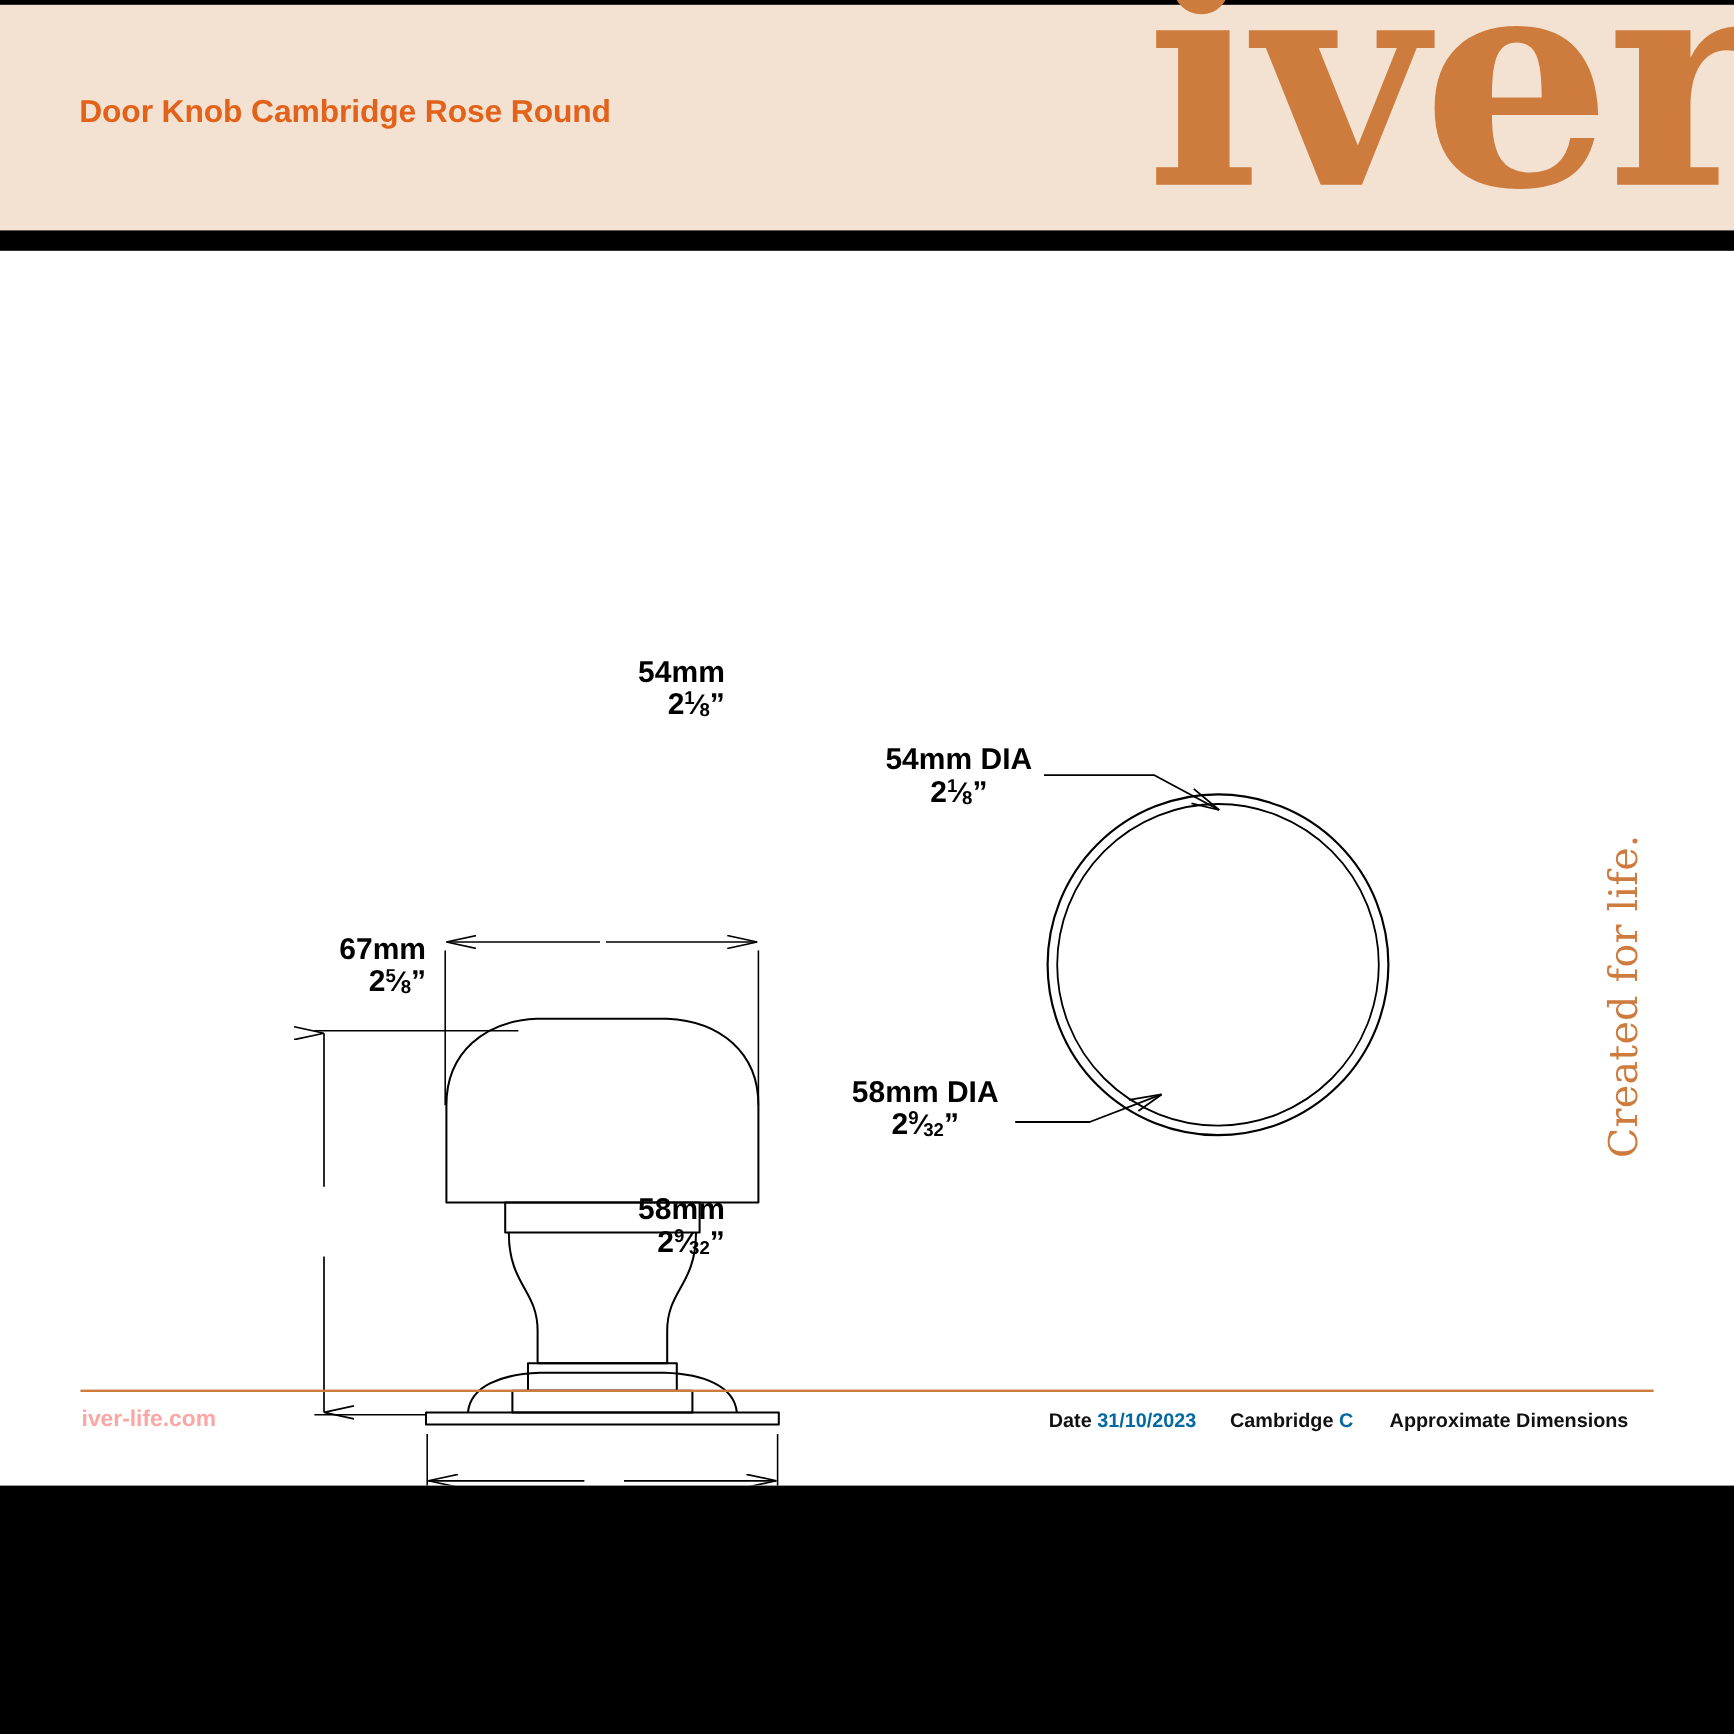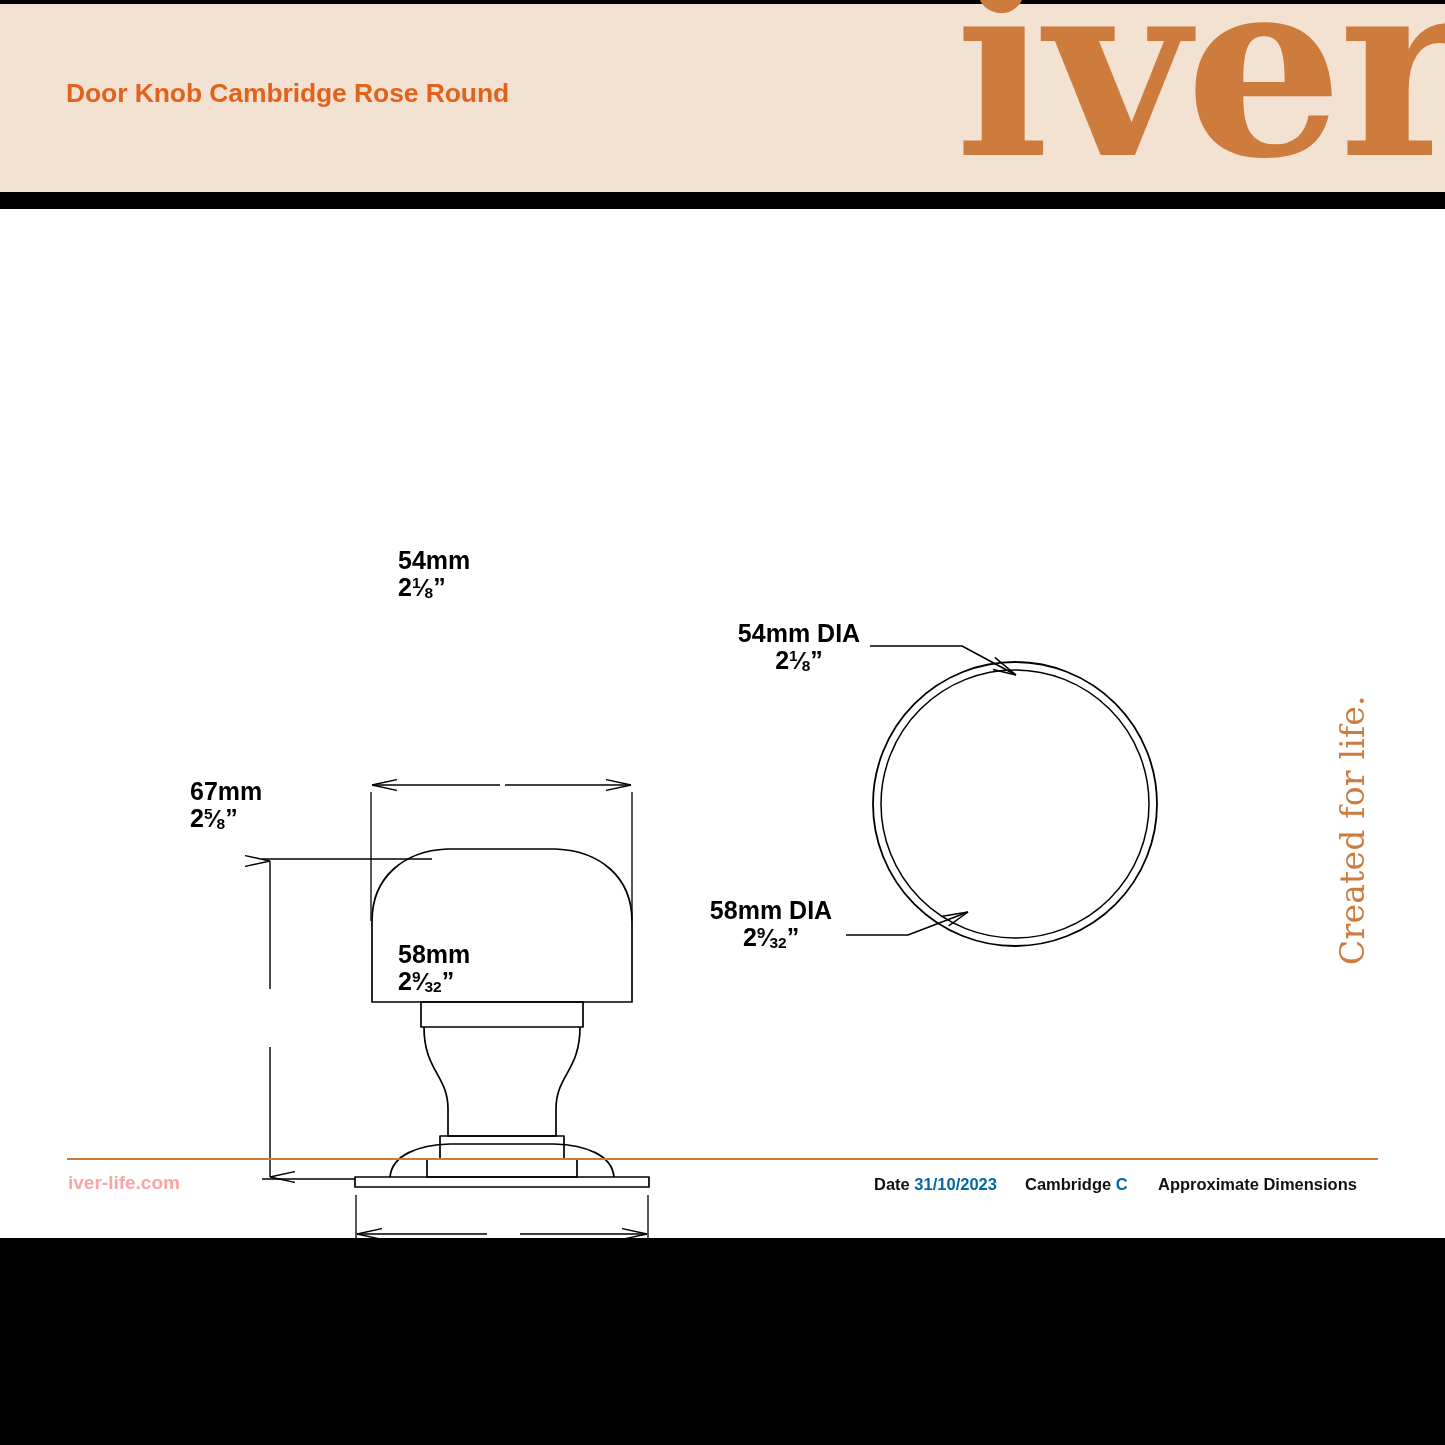--- a/index.html
+++ b/index.html
@@ -112,38 +112,38 @@
   .accent { color: #0369a1; }
 
   
   .dim {
     position: absolute;
     font-size: 25px;
     font-weight: bold;
     color: #000000;
     white-space: nowrap;
     line-height: 1.06;
-    text-align: left;
+    text-align: right;
   }
   .dim .frac {
     font-size: 25px;
     font-weight: bold;
   }
   .dim sup, .dim sub {
     font-size: 0.62em;
     font-weight: bold;
     line-height: 0;
   }
   .dim sup { vertical-align: 0.52em; }
   .dim sub { vertical-align: -0.12em; }
   .dim .sol { font-size: 0.95em; }
 
   #dim-54-top  { left: 398px; top: 547px; width: 206px; }
   #dim-67-left { left: 190px; top: 778px; width: 165px; }
-  #dim-58-bot  { left: 398px; top: 941px; width: 206px; }
+  #dim-58-bot  { left: 398px; top: 995px; width: 206px; }
   #dim-54-dia  { left: 700px; top: 620px; width: 198px; text-align: center; }
   #dim-58-dia  { left: 672px; top: 897px; width: 198px; text-align: center; }
 </style>
 </head>
 <body>
 
 <div class="page">
 
   <div class="sheet"></div>
 

